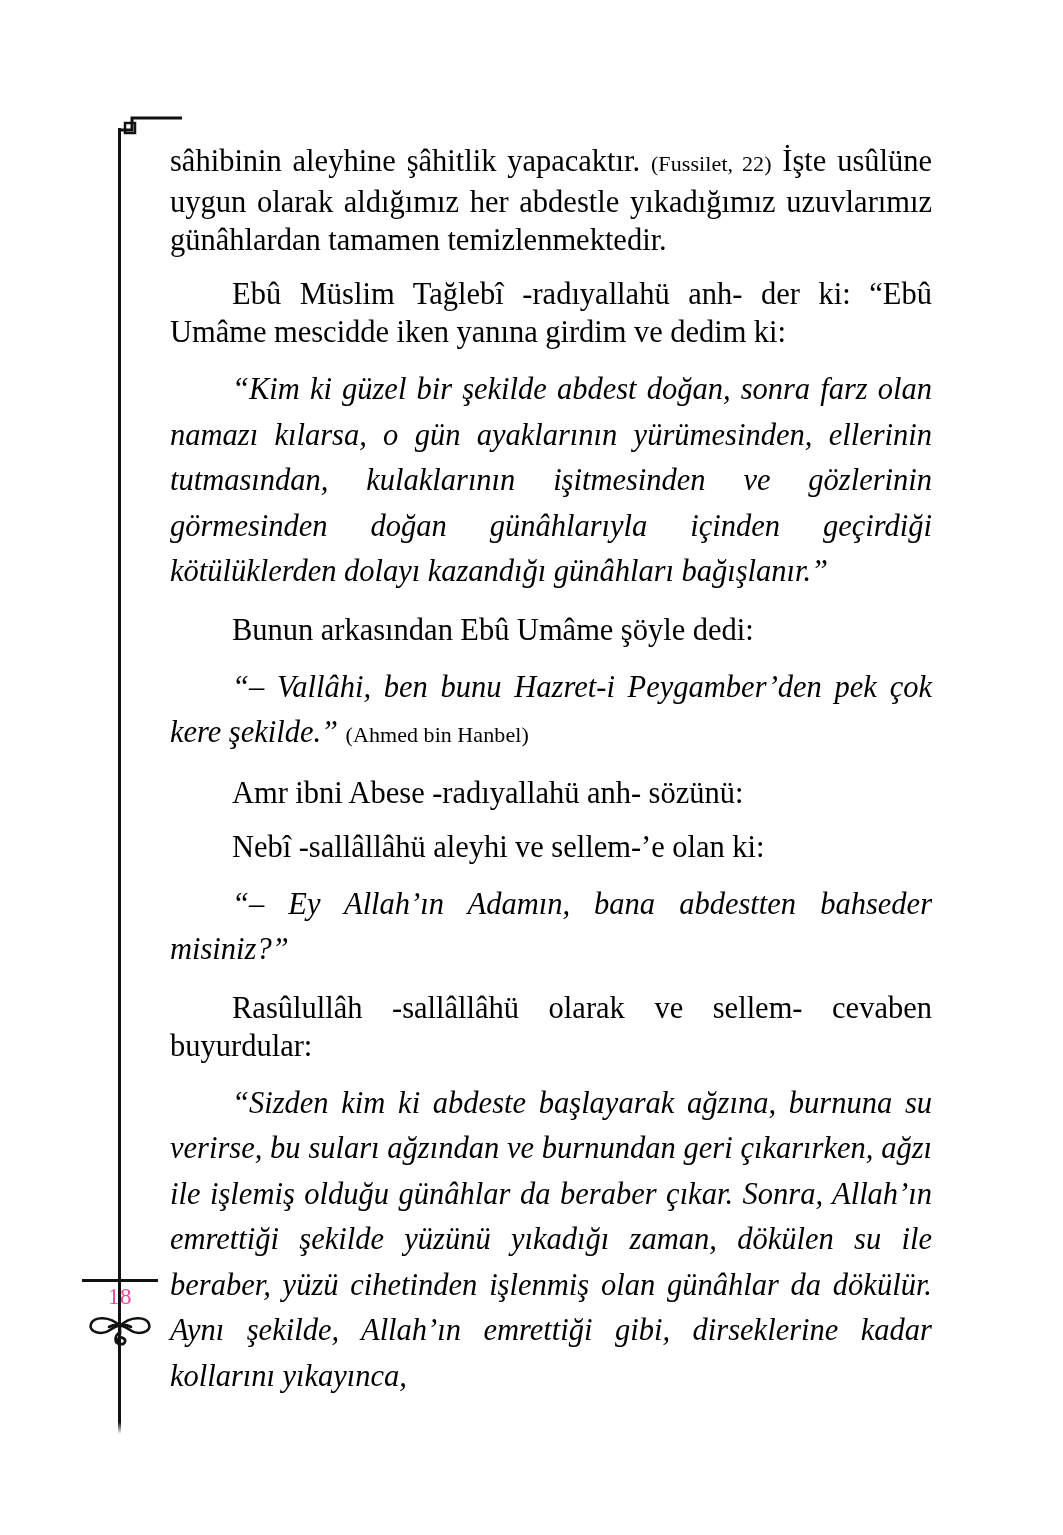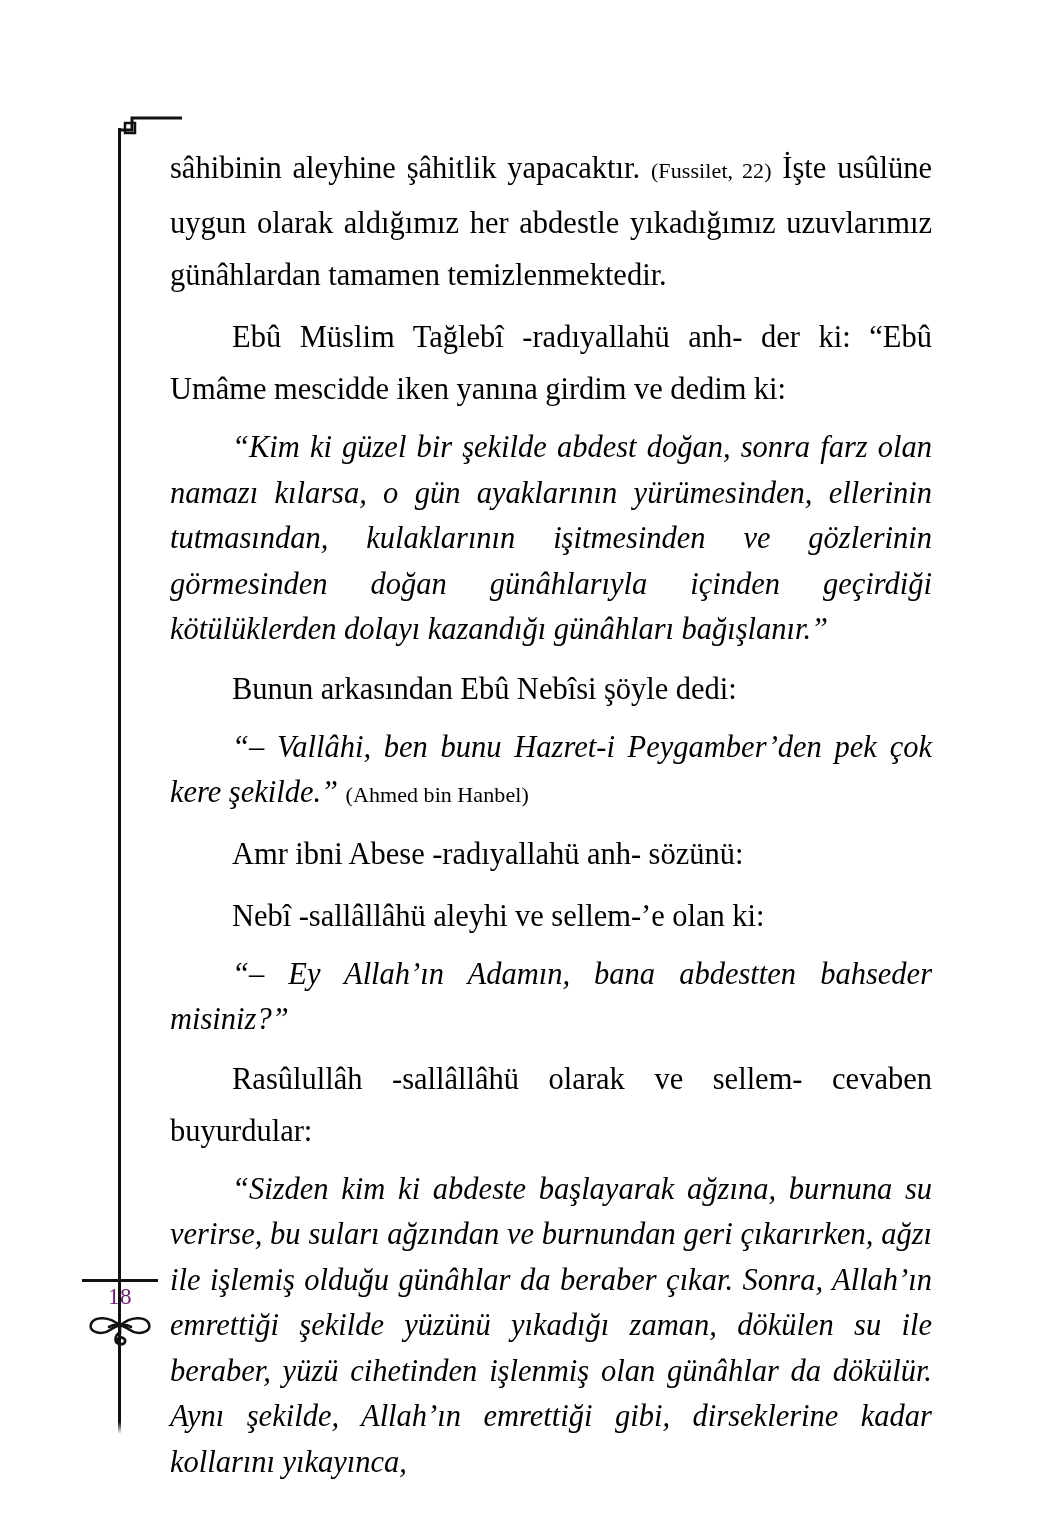--- a/index.html
+++ b/index.html
@@ -61,21 +61,21 @@
   }
 
   .folio {
     position: absolute;
     left: 82px;
     top: 1284px;
     width: 76px;
     text-align: center;
     font-size: 23px;
     letter-spacing: 0.5px;
-    color: #701a75;
+    color: #ec4899;
   }
 
   .ornament {
     position: absolute;
     left: 84px;
     top: 1310px;
     width: 72px;
     height: 46px;
   }
 
@@ -83,33 +83,33 @@
   .column {
     position: absolute;
     left: 170px;
     top: 142px;
     width: 762px;
   }
 
   p {
     margin: 0;
     font-size: 30.5px;
-    line-height: 52px;
+    line-height: 38px;
     text-align: justify;
     text-justify: inter-word;
     -webkit-hyphens: none;
     hyphens: none;
     word-spacing: -0.2px;
   }
 
   p.indent { text-indent: 62px; }
   p.noindent { text-indent: 0; }
 
   
-  p + p { margin-top: 10px; }
+  p + p { margin-top: 16px; }
 
   
   p.quote {
     font-style: italic;
     font-size: 30.5px;
     line-height: 45.5px;
   }
 
   
   .cite {
@@ -144,21 +144,21 @@
 
   <div class="column">
 
     <p class="noindent"><span>sâhibinin aleyhine şâhitlik yapacaktır. </span><span class="cite">(Fussilet, 22)</span><span> İşte usûlüne uygun olarak aldığımız her abdestle yıkadığımız uzuvlarımız günâhlardan tamamen temizlenmektedir.</span></p>
 
     <p class="indent">Ebû Müslim Tağlebî -radıyallahü anh- der ki: “Ebû Umâme mescidde iken yanına girdim ve dedim ki:</p>
 
 
     <p class="indent quote">“Kim ki güzel bir şekilde abdest doğan, sonra farz olan namazı kılarsa, o gün ayaklarının yürümesinden, ellerinin tutmasından, kulaklarının işitmesinden ve gözlerinin görmesinden doğan günâhlarıyla içinden geçirdiği kötülüklerden dolayı kazandığı günâhları bağışlanır.”</p>
 
-    <p class="indent">Bunun arkasından Ebû Nebîsi şöyle dedi:</p>
+    <p class="indent">Bunun arkasından Ebû Umâme şöyle dedi:</p>
 
     <p class="indent quote"><span>“– Vallâhi, ben bunu Hazret-i Peygamber’den pek çok kere şekilde.” </span><span class="cite">(Ahmed bin Hanbel)</span></p>
 
     <p class="indent">Amr ibni Abese -radıyallahü anh- sözünü:</p>
 
     <p class="indent">Nebî -sallâllâhü aleyhi ve sellem-’e olan ki:</p>
 
     <p class="indent quote">“– Ey Allah’ın Adamın, bana abdestten bahseder misiniz?”</p>
 
     <p class="indent">Rasûlullâh -sallâllâhü olarak ve sellem- cevaben buyurdular:</p>

